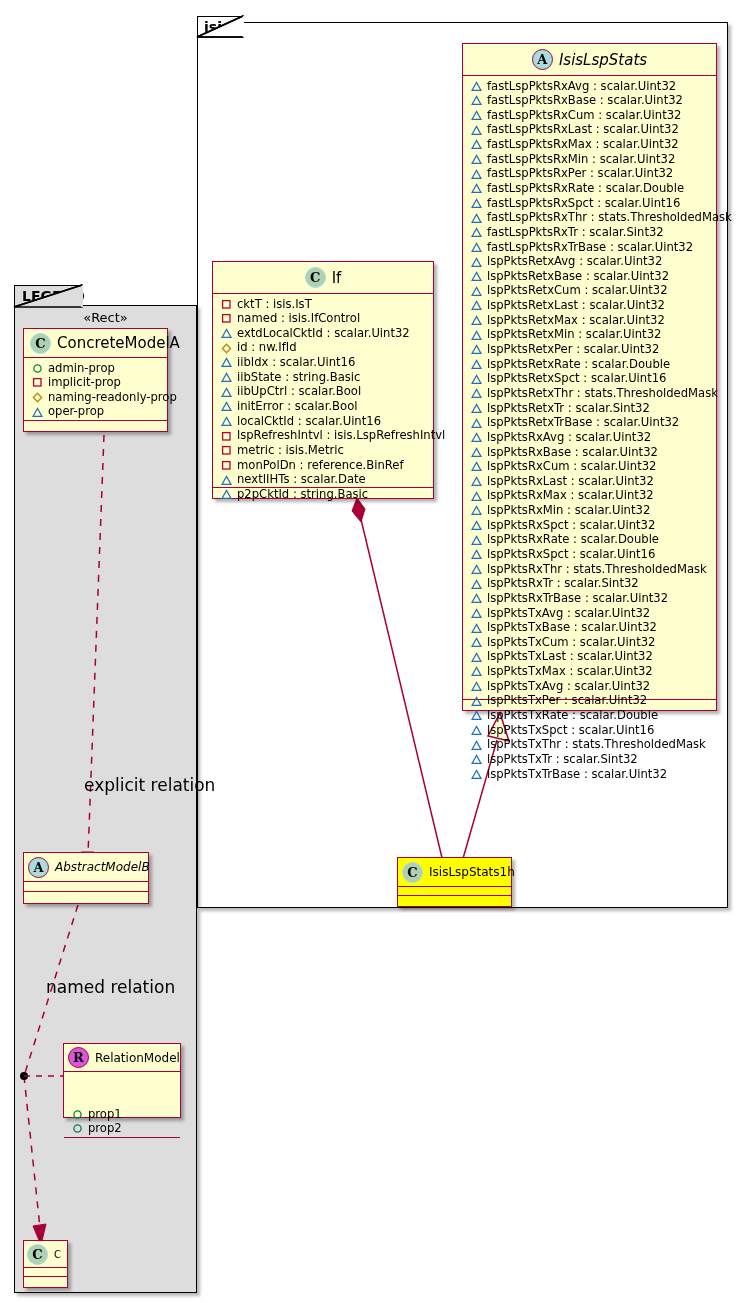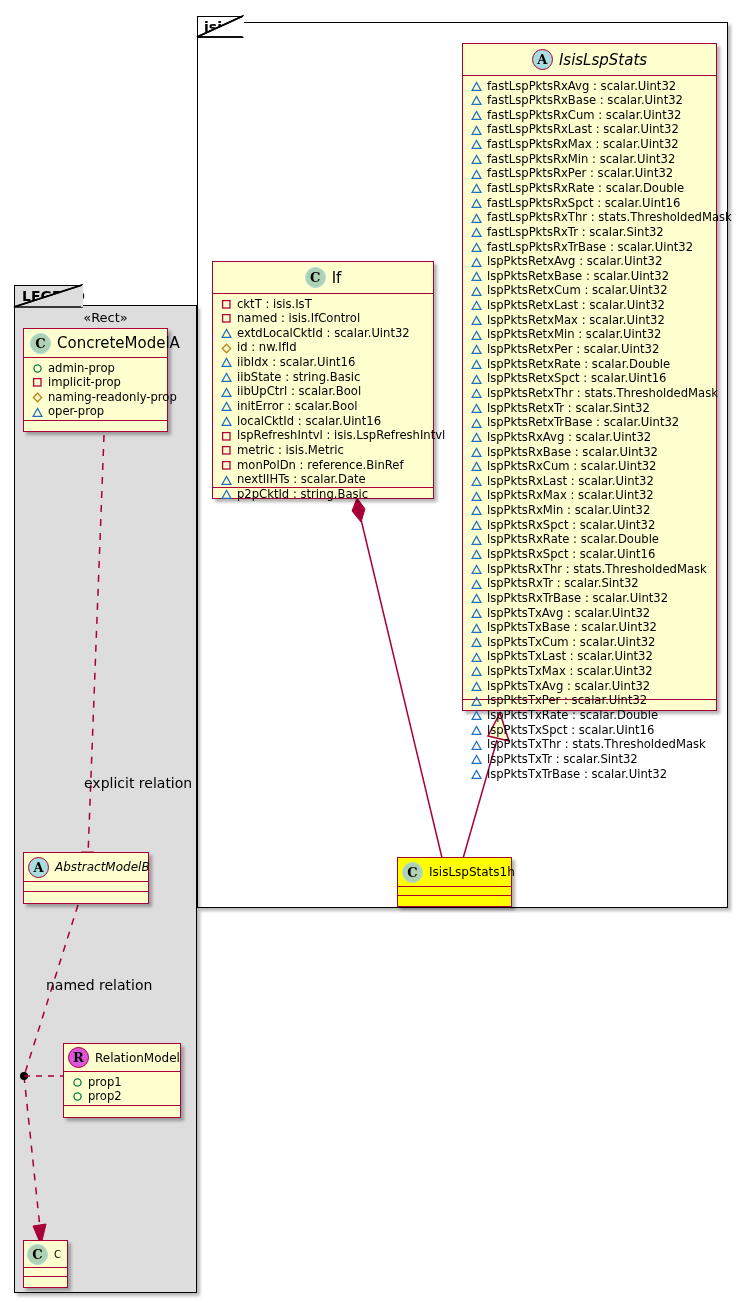--- a/index.html
+++ b/index.html
@@ -54,21 +54,21 @@
   .badge-A span{color:#000;}
   .badge-R{background:#DD55DD;border:1.4px solid #A80036;}
   .badge-R span{color:#000;}
 
   
   .gi{width:11px;height:11px;flex:0 0 auto;position:relative;top:0px;}
 
   
   svg.ov{position:absolute;left:0;top:0;width:745px;height:1303px;
       pointer-events:none;overflow:visible;}
-  .edgelabel{position:absolute;font-size:14px;color:#000;white-space:nowrap;}
+  .edgelabel{position:absolute;font-size:17px;color:#000;white-space:nowrap;}
 </style>
 </head>
 <body>
 
 <div class="pkg" style="left:197px;top:22px;width:531px;height:886px;"></div>
 <div class="pkg-tab" style="left:197px;top:16px;width:46px;height:21px;">
   <span>isis</span>
 </div>
 <svg class="ov">
   <polygon points="243,16 243,37 197,37" fill="#ffffff" stroke="#000000" stroke-width="1.5"></polygon>
@@ -576,21 +576,21 @@
   <div class="ufoot" style="height:9px;"></div>
 </div>
 
 <div class="uclass" style="left:63px;top:1043px;width:118px;height:75px;">
   <div class="uhead" style="height:28px;justify-content:flex-start;padding:2px 4px;">
     <span class="badge badge-R">
       <span>R</span>
     </span>
     <span class="uname" style="font-size:12px;">RelationModel</span>
   </div>
-  <div class="ubody" style="height:33px;">
+  <div class="ubody" style="height:33px;margin-top:32px;">
       <div class="urow">
         <svg class="gi" viewBox="0 0 11 11">
           <circle cx="5.5" cy="5.5" r="3.6" fill="none" stroke="#038048" stroke-width="1.3"></circle>
         </svg>
         <span class="txt">prop1</span>
       </div>
       <div class="urow">
         <svg class="gi" viewBox="0 0 11 11">
           <circle cx="5.5" cy="5.5" r="3.6" fill="none" stroke="#038048" stroke-width="1.3"></circle>
         </svg>

